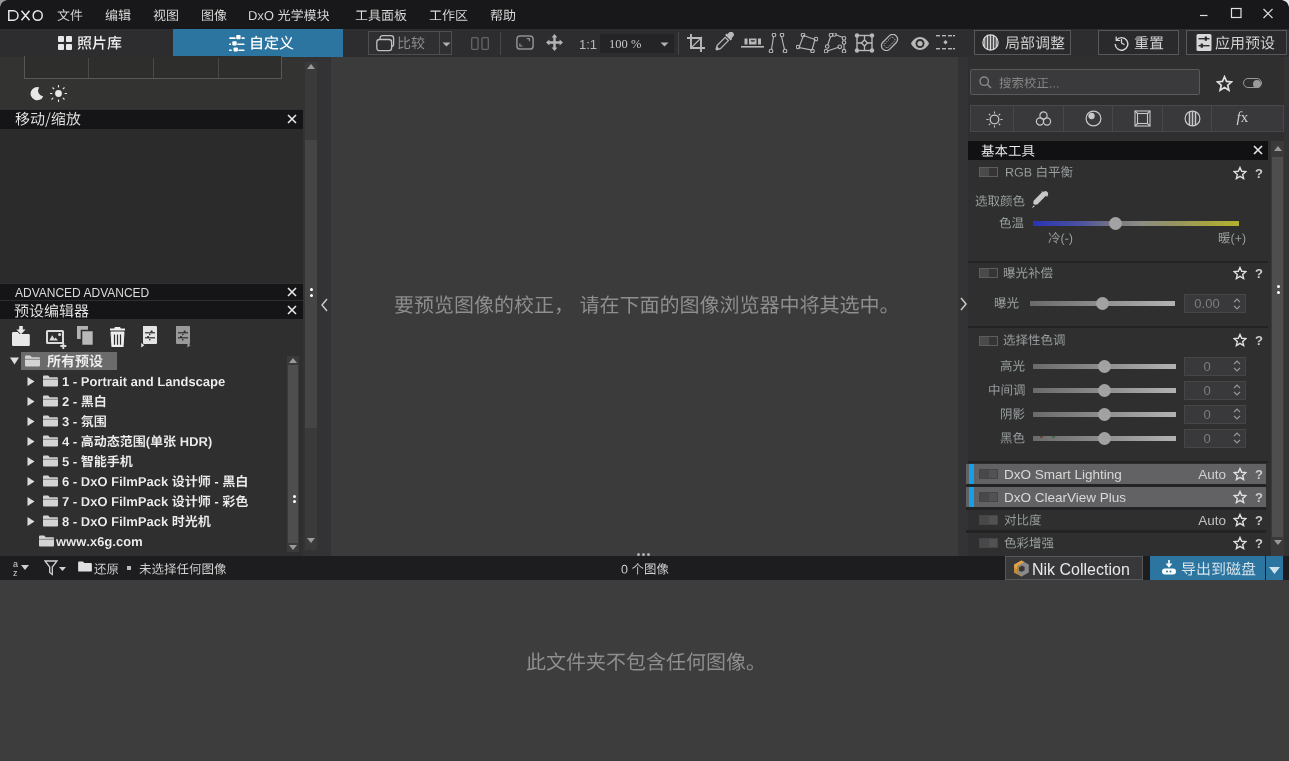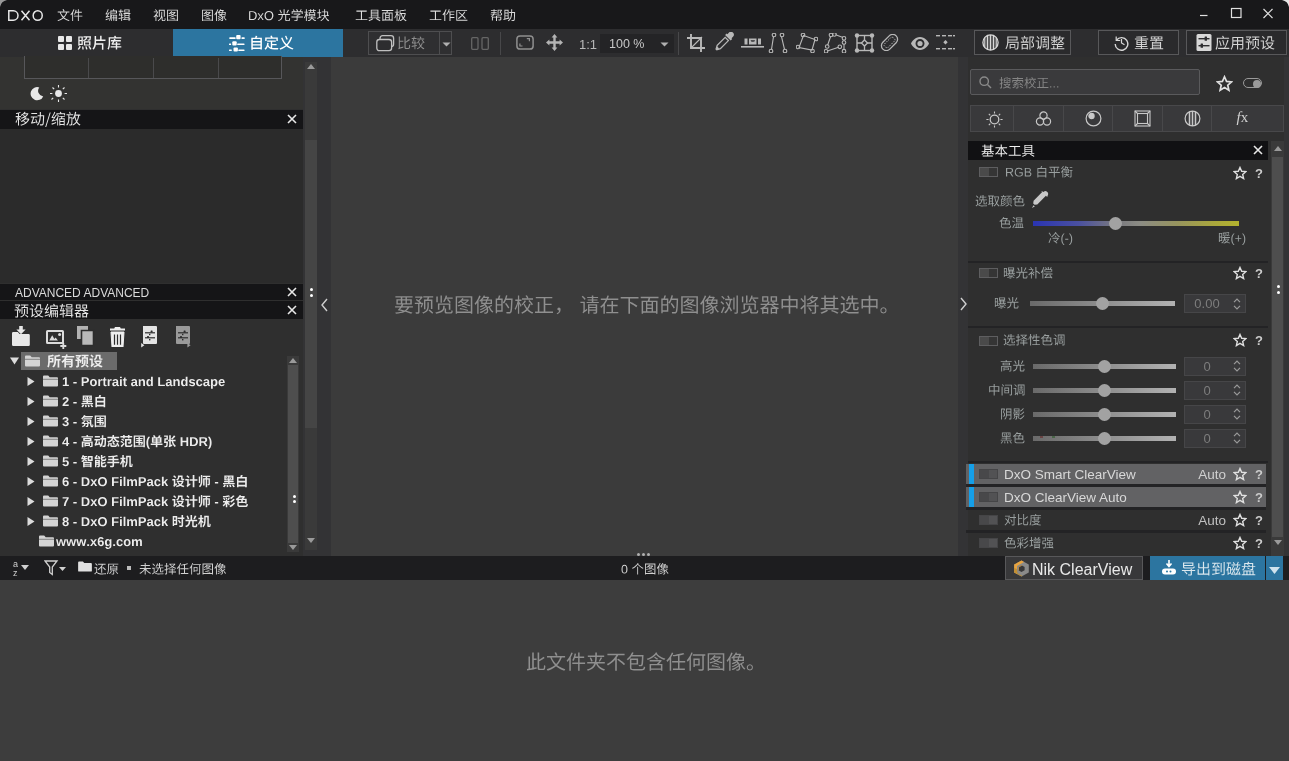--- a/index.html
+++ b/index.html
@@ -109,21 +109,21 @@
       <div style="position:absolute;left:500px;top:32px;width:1px;height:23px;background:#48484a"></div>
       <svg style="position:absolute;left:516px;top:35px" width="18" height="15" viewBox="0 0 18 15" fill="none" stroke="#8f8f8f">
 <rect x="0.9" y="0.9" width="16.2" height="13.2" rx="3.2" stroke-width="1.5"></rect>
 <path d="M10.8 3.6 h2.6 v2.6 M6.5 11 h-2.6 v-2.6" stroke-width="1.2"></path>
       </svg>
       <svg style="position:absolute;left:546px;top:34px" width="17" height="17" viewBox="0 0 17 17" fill="#b4b4b4">
 <path d="M7.3 3.4 V7.3 H3.4 V5.6 L0 8.5 L3.4 11.4 V9.7 H7.3 V13.6 H5.6 L8.5 17 L11.4 13.6 H9.7 V9.7 H13.6 V11.4 L17 8.5 L13.6 5.6 V7.3 H9.7 V3.4 H11.4 L8.5 0 L5.6 3.4 Z"></path>
       </svg>
       <div style="position:absolute;left:579px;top:37.5px;font-family:'Liberation Sans',sans-serif;font-size:13px;font-weight:400;color:#b8b8b8;line-height:1;white-space:nowrap;">1:1</div>
       <div style="position:absolute;left:600px;top:34px;width:74px;height:19px;background:#242426"></div>
-      <div style="position:absolute;left:609px;top:38px;font-family:Liberation Sans, sans-serif;font-size:12.5px;font-weight:400;color:#c8c8c8;line-height:1;white-space:nowrap;">100 %</div>
+      <div style="position:absolute;left:609px;top:38px;font-family:Liberation Serif, serif;font-size:12.5px;font-weight:400;color:#c8c8c8;line-height:1;white-space:nowrap;">100 %</div>
       <svg style="position:absolute;left:660px;top:41.5px" width="9" height="5" viewBox="0 0 9 5">
         <path d="M0.5 0.5 L4.5 4.5 L8.5 0.5 z" fill="#b0b0b0"></path>
       </svg>
       <div style="position:absolute;left:678px;top:32px;width:1px;height:23px;background:#48484a"></div>
       <svg style="position:absolute;left:687px;top:34px" width="18" height="18" viewBox="0 0 18 18" stroke="#b8b8b8" fill="none" stroke-width="1.9">
 <path d="M4 0 v14 h14 M0 4 h14 v14"></path>
         <path d="M15 3 L4 14" stroke-width="1.1"></path>
       </svg>
       <svg style="position:absolute;left:715px;top:32px" width="19" height="19" viewBox="0 0 19 19">
 <path d="M13.8 0.7 a2.9 2.9 0 0 1 4.2 4 l-1.5 1.6 0.7 0.7 -1.6 1.6 -5.5 -5.5 1.6 -1.6 0.7 0.7 z" fill="#b8b8b8"></path>
@@ -644,31 +644,31 @@
       <div style="position:absolute;left:1184px;top:428.5px;width:46px;height:19px;font-family:'Liberation Sans',sans-serif;font-size:13px;color:#7d7d7d;text-align:center;line-height:19px">0</div>
       <svg style="position:absolute;left:1232.5px;top:432px" width="8" height="12" viewBox="0 0 8 12" fill="none" stroke="#9a9a9a" stroke-width="1.2">
         <path d="M1 4.2 L4 1.2 L7 4.2 M1 7.8 L4 10.8 L7 7.8"></path>
       </svg>
       <div style="position:absolute;left:1040px;top:436px;width:3px;height:2px;background:#6a4545"></div>
       <div style="position:absolute;left:1052px;top:436px;width:3px;height:2px;background:#4a6648"></div>
       <div style="position:absolute;left:968px;top:461px;width:300px;height:2px;background:#232325"></div>
       <div style="position:absolute;left:966px;top:464px;width:300px;height:20px;background:#626264"></div>
       <div style="position:absolute;left:969px;top:464px;width:5px;height:20px;background:#159fe8"></div>
       <div style="position:absolute;left:979px;top:469px;width:19px;height:10px;border:1px solid #454547;background:linear-gradient(90deg,#48484a 0 55%,#525254 55% 100%)"></div>
-      <div style="position:absolute;left:1004px;top:468px;font-family:'Liberation Sans',sans-serif;font-size:13.5px;font-weight:400;color:#d8d8d8;line-height:1;white-space:nowrap;">DxO Smart ClearView</div>
+      <div style="position:absolute;left:1004px;top:468px;font-family:'Liberation Sans',sans-serif;font-size:13.5px;font-weight:400;color:#d8d8d8;line-height:1;white-space:nowrap;">DxO Smart Lighting</div>
       <div style="position:absolute;right:63px;top:468px;font-family:'Liberation Sans',sans-serif;font-size:13.5px;font-weight:400;color:#d0d0d0;line-height:1;white-space:nowrap;">Auto</div>
       <svg style="position:absolute;left:1233px;top:467px" width="14" height="14" viewBox="0 0 24 24" fill="none" stroke="#e0e0e0" stroke-width="2.4">
         <path d="M12 2.5 L14.9 9 L22 9.7 L16.6 14.4 L18.2 21.4 L12 17.7 L5.8 21.4 L7.4 14.4 L2 9.7 L9.1 9 Z"></path>
       </svg>
       <div style="position:absolute;left:1255px;top:468px;font-family:'Liberation Sans',sans-serif;font-size:13px;font-weight:600;color:#cccccc;line-height:1;white-space:nowrap;">?</div>
       <div style="position:absolute;left:966px;top:484px;width:300px;height:3px;background:#232325"></div>
       <div style="position:absolute;left:966px;top:487px;width:300px;height:20px;background:#626264"></div>
       <div style="position:absolute;left:969px;top:487px;width:5px;height:20px;background:#159fe8"></div>
       <div style="position:absolute;left:979px;top:492px;width:19px;height:10px;border:1px solid #454547;background:linear-gradient(90deg,#48484a 0 55%,#525254 55% 100%)"></div>
-      <div style="position:absolute;left:1004px;top:491px;font-family:'Liberation Sans',sans-serif;font-size:13.5px;font-weight:400;color:#d8d8d8;line-height:1;white-space:nowrap;">DxO ClearView Auto</div>
+      <div style="position:absolute;left:1004px;top:491px;font-family:'Liberation Sans',sans-serif;font-size:13.5px;font-weight:400;color:#d8d8d8;line-height:1;white-space:nowrap;">DxO ClearView Plus</div>
       <svg style="position:absolute;left:1233px;top:490px" width="14" height="14" viewBox="0 0 24 24" fill="none" stroke="#e0e0e0" stroke-width="2.4">
         <path d="M12 2.5 L14.9 9 L22 9.7 L16.6 14.4 L18.2 21.4 L12 17.7 L5.8 21.4 L7.4 14.4 L2 9.7 L9.1 9 Z"></path>
       </svg>
       <div style="position:absolute;left:1255px;top:491px;font-family:'Liberation Sans',sans-serif;font-size:13px;font-weight:600;color:#cccccc;line-height:1;white-space:nowrap;">?</div>
       <div style="position:absolute;left:966px;top:507px;width:300px;height:3px;background:#232325"></div>
       <div style="position:absolute;left:979px;top:515px;width:19px;height:10px;border:1px solid #454547;background:linear-gradient(90deg,#48484a 0 55%,#525254 55% 100%)"></div>
       <div style="position:absolute;left:1004.0px;top:509.5px">
         <svg width="40" height="18" viewBox="0 -14.5 40 18">
           <path fill="#9aa0a0" d="M0.9 -8.8H5.1V-7.9H0.9ZM4.8 -8.8H5L5.1 -8.9L5.8 -8.7Q5.5 -6.3 4.9 -4.4Q4.2 -2.5 3.3 -1.2Q2.4 0.1 1.2 1Q1.2 0.9 1 0.7Q0.9 0.6 0.8 0.4Q0.7 0.3 0.6 0.2Q1.7 -0.5 2.5 -1.8Q3.4 -3 4 -4.7Q4.6 -6.5 4.8 -8.6ZM1.1 -5.7 1.8 -6.2Q2.4 -5.7 3.1 -5.1Q3.7 -4.4 4.3 -3.8Q4.9 -3.1 5.4 -2.5Q5.9 -1.8 6.2 -1.3L5.4 -0.6Q5.2 -1.2 4.7 -1.8Q4.2 -2.4 3.6 -3.1Q3.1 -3.8 2.4 -4.4Q1.8 -5.1 1.1 -5.7ZM6 -7.5H12V-6.6H6ZM9.6 -10.5H10.5V-0.3Q10.5 0.2 10.4 0.4Q10.2 0.7 10 0.8Q9.7 0.9 9.2 1Q8.7 1 7.9 1Q7.9 0.9 7.8 0.7Q7.8 0.5 7.7 0.3Q7.6 0.1 7.6 0Q8.2 0 8.6 0Q9.1 0 9.3 0Q9.4 0 9.5 -0.1Q9.6 -0.1 9.6 -0.3ZM6.3 -4.9 7 -5.3Q7.3 -4.9 7.6 -4.4Q7.9 -3.9 8.1 -3.4Q8.3 -2.9 8.5 -2.5L7.6 -2.1Q7.5 -2.5 7.3 -3Q7.1 -3.5 6.8 -4Q6.6 -4.5 6.3 -4.9Z M14.7 -6.6H18.2V-5.7H14.7ZM23.3 -8.2 24.1 -7.4Q23.5 -6.9 22.8 -6.4Q22.1 -5.9 21.4 -5.5Q20.7 -5 19.9 -4.6Q19.9 -4.8 19.8 -5Q19.6 -5.2 19.5 -5.3Q20.2 -5.7 20.9 -6.2Q21.6 -6.7 22.2 -7.2Q22.9 -7.7 23.3 -8.2ZM19.2 -10.4H20.1V-1.1Q20.1 -0.5 20.3 -0.4Q20.4 -0.2 20.8 -0.2Q20.9 -0.2 21.1 -0.2Q21.4 -0.2 21.7 -0.2Q22 -0.2 22.2 -0.2Q22.5 -0.2 22.6 -0.2Q22.9 -0.2 23 -0.5Q23.2 -0.7 23.3 -1.3Q23.3 -2 23.4 -3.1Q23.5 -3 23.7 -2.9Q23.8 -2.9 24 -2.8Q24.1 -2.7 24.3 -2.7Q24.2 -1.4 24.1 -0.7Q23.9 0 23.6 0.4Q23.3 0.7 22.6 0.7Q22.6 0.7 22.3 0.7Q22 0.7 21.7 0.7Q21.4 0.7 21.1 0.7Q20.8 0.7 20.7 0.7Q20.1 0.7 19.8 0.5Q19.4 0.4 19.3 -0Q19.2 -0.4 19.2 -1.1ZM14.1 0.9Q14 0.8 14 0.6Q13.9 0.5 13.8 0.3Q13.7 0.2 13.6 0.1Q13.8 -0 13.9 -0.2Q14.1 -0.5 14.1 -0.9V-10.4H15.1V-0.1Q15.1 -0.1 15 -0Q14.9 0 14.7 0.1Q14.6 0.2 14.4 0.4Q14.3 0.5 14.2 0.7Q14.1 0.8 14.1 0.9ZM14.1 0.9 13.9 -0 14.4 -0.4 18.2 -1.6Q18.2 -1.4 18.2 -1.3Q18.2 -1.1 18.2 -0.9Q18.2 -0.8 18.2 -0.6Q16.9 -0.2 16.2 0Q15.4 0.3 15 0.5Q14.6 0.6 14.4 0.7Q14.2 0.8 14.1 0.9Z M27.8 -7H36.7V-6.2H27.8ZM28 -3.3H35.1V-2.5H28ZM29.8 -8.1H30.7V-4.9H33.8V-8.1H34.7V-4.1H29.8ZM34.9 -3.3H35.1L35.2 -3.4L35.8 -3Q35.3 -2.1 34.5 -1.4Q33.6 -0.7 32.6 -0.2Q31.5 0.2 30.3 0.5Q29.1 0.8 27.8 0.9Q27.7 0.8 27.6 0.5Q27.5 0.3 27.4 0.1Q28.6 0 29.7 -0.2Q30.9 -0.5 31.9 -0.8Q32.9 -1.2 33.7 -1.8Q34.5 -2.4 34.9 -3.2ZM30 -2.7Q30.6 -1.9 31.7 -1.3Q32.7 -0.7 34.1 -0.3Q35.5 0.1 37 0.2Q36.9 0.3 36.8 0.4Q36.7 0.6 36.6 0.7Q36.5 0.9 36.5 1Q34.9 0.8 33.5 0.4Q32.1 -0 31 -0.7Q29.9 -1.4 29.2 -2.4ZM27 -9.3H36.9V-8.4H27ZM26.6 -9.3H27.5V-5.9Q27.5 -5.1 27.5 -4.2Q27.4 -3.4 27.3 -2.4Q27.2 -1.5 26.9 -0.6Q26.7 0.2 26.3 1Q26.2 0.9 26.1 0.8Q25.9 0.8 25.7 0.7Q25.6 0.6 25.5 0.6Q25.9 -0.1 26.1 -1Q26.3 -1.8 26.4 -2.7Q26.5 -3.5 26.5 -4.3Q26.6 -5.2 26.6 -5.9ZM30.9 -10.3 31.9 -10.6Q32.1 -10.2 32.3 -9.7Q32.5 -9.3 32.6 -9L31.6 -8.7Q31.5 -9 31.3 -9.5Q31.1 -10 30.9 -10.3Z"></path>
         </svg>
@@ -728,21 +728,21 @@
         <svg width="50" height="18" viewBox="0 -14.5 50 18">
           <path fill="#d0d0d0" d="M6.5 -4.3Q6.5 -2.1 5.7 -1Q4.9 0.1 3.5 0.1Q2 0.1 1.2 -1Q0.5 -2.1 0.5 -4.3Q0.5 -6.5 1.2 -7.6Q1.9 -8.7 3.5 -8.7Q5 -8.7 5.7 -7.6Q6.5 -6.5 6.5 -4.3ZM5.3 -4.3Q5.3 -6.2 4.9 -7Q4.5 -7.8 3.5 -7.8Q2.5 -7.8 2 -7Q1.6 -6.2 1.6 -4.3Q1.6 -2.5 2 -1.6Q2.5 -0.8 3.5 -0.8Q4.4 -0.8 4.9 -1.6Q5.3 -2.5 5.3 -4.3Z M16.7 -10.5 17.6 -10.1Q16.9 -9 16 -8Q15 -7 13.9 -6.1Q12.7 -5.3 11.6 -4.7Q11.4 -4.9 11.3 -5.2Q11.1 -5.4 10.9 -5.6Q12 -6.1 13.2 -6.8Q14.3 -7.6 15.2 -8.5Q16.1 -9.5 16.7 -10.5ZM17 -9.8Q17.9 -8.8 18.7 -8Q19.6 -7.2 20.6 -6.6Q21.5 -6.1 22.5 -5.6Q22.3 -5.4 22.2 -5.2Q22 -4.9 21.8 -4.7Q20.8 -5.2 19.9 -5.9Q18.9 -6.5 18 -7.4Q17.1 -8.3 16.2 -9.4ZM16.2 -6.8H17.1V1H16.2Z M24 -10H34.4V1H33.4V-9.1H24.9V1H24ZM24.5 -0.4H34V0.5H24.5ZM27.6 -3.5 28 -4.1Q28.5 -4 29.1 -3.8Q29.6 -3.7 30.1 -3.5Q30.6 -3.3 31 -3.1L30.6 -2.5Q30.2 -2.7 29.7 -2.9Q29.2 -3.1 28.7 -3.2Q28.1 -3.4 27.6 -3.5ZM28.1 -8.8 28.9 -8.6Q28.5 -8 28.1 -7.5Q27.6 -6.9 27 -6.5Q26.5 -6 26 -5.7Q25.9 -5.7 25.8 -5.8Q25.7 -6 25.5 -6.1Q25.4 -6.2 25.3 -6.2Q26.1 -6.7 26.9 -7.4Q27.6 -8.1 28.1 -8.8ZM31.4 -7.9H31.6L31.7 -7.9L32.3 -7.6Q31.8 -6.8 31.1 -6.2Q30.3 -5.5 29.4 -5Q28.5 -4.5 27.5 -4.2Q26.5 -3.8 25.5 -3.6Q25.5 -3.7 25.4 -3.8Q25.4 -4 25.3 -4.1Q25.2 -4.2 25.1 -4.3Q26 -4.5 27 -4.8Q27.9 -5.1 28.8 -5.6Q29.7 -6 30.3 -6.6Q31 -7.1 31.4 -7.7ZM27.5 -7.2Q28.1 -6.5 29 -6Q29.9 -5.4 31 -5Q32.1 -4.6 33.2 -4.4Q33.1 -4.3 32.9 -4.1Q32.8 -3.9 32.7 -3.7Q31.5 -4 30.4 -4.4Q29.3 -4.9 28.4 -5.5Q27.5 -6.1 26.9 -6.9ZM27.8 -7.9H31.7V-7.1H27.3ZM26.4 -1.9 26.8 -2.5Q27.4 -2.5 28.1 -2.3Q28.8 -2.2 29.5 -2.1Q30.2 -1.9 30.8 -1.8Q31.4 -1.6 31.9 -1.5L31.4 -0.8Q30.8 -1 30 -1.2Q29.1 -1.4 28.2 -1.6Q27.2 -1.8 26.4 -1.9Z M41.3 -9.6H44.4V-8.9H41.3ZM40.7 -7.1V-5.9H45.8V-7.1ZM39.9 -7.9H46.6V-5.2H39.9ZM41.9 -4.5 42.5 -4.9Q43.1 -4.5 43.5 -3.9Q43.9 -3.2 44.1 -2.6Q44.3 -1.9 44.3 -1.3Q44.3 -0.7 44.2 -0.2Q44.1 0.3 43.8 0.6Q43.6 0.8 43.3 0.9Q43 1 42.7 1Q42.4 1 41.9 1Q41.9 0.8 41.9 0.6Q41.8 0.3 41.7 0.2Q42 0.2 42.2 0.2Q42.4 0.2 42.5 0.2Q42.7 0.2 42.9 0.2Q43 0.1 43.1 -0Q43.3 -0.2 43.4 -0.6Q43.5 -1 43.5 -1.5Q43.4 -2 43.3 -2.5Q43.1 -3.1 42.8 -3.6Q42.4 -4.1 41.9 -4.5ZM42.7 -3.9 43.3 -3.5Q42.9 -3.1 42.2 -2.7Q41.6 -2.2 40.9 -1.9Q40.2 -1.5 39.5 -1.3Q39.4 -1.4 39.3 -1.6Q39.1 -1.8 39 -1.9Q39.6 -2.1 40.3 -2.4Q41 -2.7 41.7 -3.1Q42.3 -3.5 42.7 -3.9ZM43.4 -2.7 44 -2.3Q43.5 -1.7 42.7 -1.2Q42 -0.6 41.1 -0.2Q40.3 0.3 39.4 0.6Q39.3 0.4 39.2 0.2Q39 0 38.9 -0.1Q39.7 -0.4 40.5 -0.8Q41.4 -1.1 42.1 -1.6Q42.9 -2.1 43.4 -2.7ZM46.1 -4.6 46.8 -4Q46.4 -3.8 45.8 -3.5Q45.3 -3.2 44.8 -3Q44.3 -2.7 43.9 -2.5L43.4 -3Q43.8 -3.2 44.3 -3.5Q44.8 -3.8 45.3 -4.1Q45.8 -4.4 46.1 -4.6ZM41.5 -10.5 42.4 -10.3Q41.9 -9.4 41.1 -8.4Q40.3 -7.4 39.2 -6.5Q39.2 -6.6 39.1 -6.8Q39 -6.9 38.8 -7Q38.7 -7.1 38.6 -7.1Q39.3 -7.6 39.9 -8.2Q40.4 -8.8 40.8 -9.4Q41.2 -10 41.5 -10.5ZM44.1 -9.6H44.3L44.4 -9.7L45 -9.3Q44.7 -8.7 44.2 -8.2Q43.8 -7.6 43.4 -7.2Q43.3 -7.4 43.2 -7.5Q43 -7.7 42.9 -7.8Q43.1 -8 43.3 -8.3Q43.6 -8.6 43.8 -8.9Q43.9 -9.2 44.1 -9.5ZM45.3 -3.5Q45.5 -2.9 45.8 -2.2Q46.2 -1.7 46.6 -1.2Q47 -0.7 47.5 -0.4Q47.4 -0.3 47.2 -0.1Q47 0.1 46.9 0.3Q46.1 -0.2 45.5 -1.2Q44.9 -2.2 44.6 -3.3ZM43 -7.6H43.8V-7.6Q43.8 -7.2 43.7 -6.8Q43.6 -6.4 43.4 -5.9Q43.2 -5.4 42.7 -4.9Q42.2 -4.4 41.5 -3.9Q40.7 -3.5 39.5 -3.1Q39.5 -3.2 39.3 -3.4Q39.2 -3.6 39 -3.7Q40.1 -4 40.8 -4.5Q41.6 -4.9 42 -5.3Q42.4 -5.8 42.6 -6.2Q42.8 -6.6 42.9 -7Q43 -7.3 43 -7.6ZM38.7 -10.5 39.6 -10.2Q39.2 -9.1 38.7 -8.1Q38.2 -7.1 37.6 -6.2Q37 -5.2 36.3 -4.5Q36.3 -4.7 36.2 -4.8Q36.1 -5 36 -5.2Q35.9 -5.4 35.8 -5.5Q36.4 -6.1 36.9 -6.9Q37.4 -7.7 37.9 -8.6Q38.4 -9.5 38.7 -10.5ZM37.4 -7.1 38.3 -8 38.3 -8V1H37.4Z"></path>
         </svg>
       </div>
       <div style="position:absolute;left:1005px;top:556px;width:138px;height:24px;background:#38383a;border:1px solid #58585a"></div>
       <svg style="position:absolute;left:1013px;top:560px" width="17" height="17" viewBox="0 0 17 17">
 <path d="M8.5 0.5 L15.8 4.5 V12.5 L8.5 16.5 L1.2 12.5 V4.5 Z M8.5 5.2 L11.6 6.9 V10.2 L8.5 11.9 L5.4 10.2 V6.9 Z" fill="#8a8a8a" fill-rule="evenodd"></path>
 <path d="M8.5 0.5 L1.2 4.5 V12.5 L4 14 L4 6 L11 2 Z M8.5 5.2 L5.4 6.9 V10.2 L6 10.5 V7.3 L9.2 5.6Z" fill="#e8a33d"></path>
 <path d="M1.2 12.5 L8.5 16.5 L9.5 16 L4.5 13 L4 9 L1.2 8Z" fill="#b98a30" opacity=".8"></path>
       </svg>
-      <div style="position:absolute;left:1032px;top:561.5px;font-family:'Liberation Sans',sans-serif;font-size:16px;font-weight:400;color:#e8e8e8;line-height:1;white-space:nowrap;">Nik ClearView</div>
+      <div style="position:absolute;left:1032px;top:561.5px;font-family:'Liberation Sans',sans-serif;font-size:16px;font-weight:400;color:#e8e8e8;line-height:1;white-space:nowrap;">Nik Collection</div>
       <div style="position:absolute;left:1150px;top:556px;width:115px;height:24px;background:#2c75a0"></div>
       <div style="position:absolute;left:1266px;top:556px;width:17px;height:24px;background:#2c75a0"></div>
       <svg style="position:absolute;left:1269px;top:567px" width="11" height="7" viewBox="0 0 11 7">
         <path d="M0 0 h11 L5.5 7z" fill="#cfe3ee"></path>
       </svg>
       <svg style="position:absolute;left:1161px;top:560px" width="16" height="16" viewBox="0 0 16 16" fill="#fff">
 <path d="M8 0 v6 M5.5 3.5 L8 6.5 L10.5 3.5" stroke="#fff" stroke-width="1.6" fill="none"></path>
 <rect x="1" y="8.5" width="14" height="6" rx="3"></rect>
 <circle cx="6" cy="11.5" r="1" fill="#2a7aa4"></circle>
         <circle cx="9.5" cy="11.5" r="1" fill="#2a7aa4"></circle>

